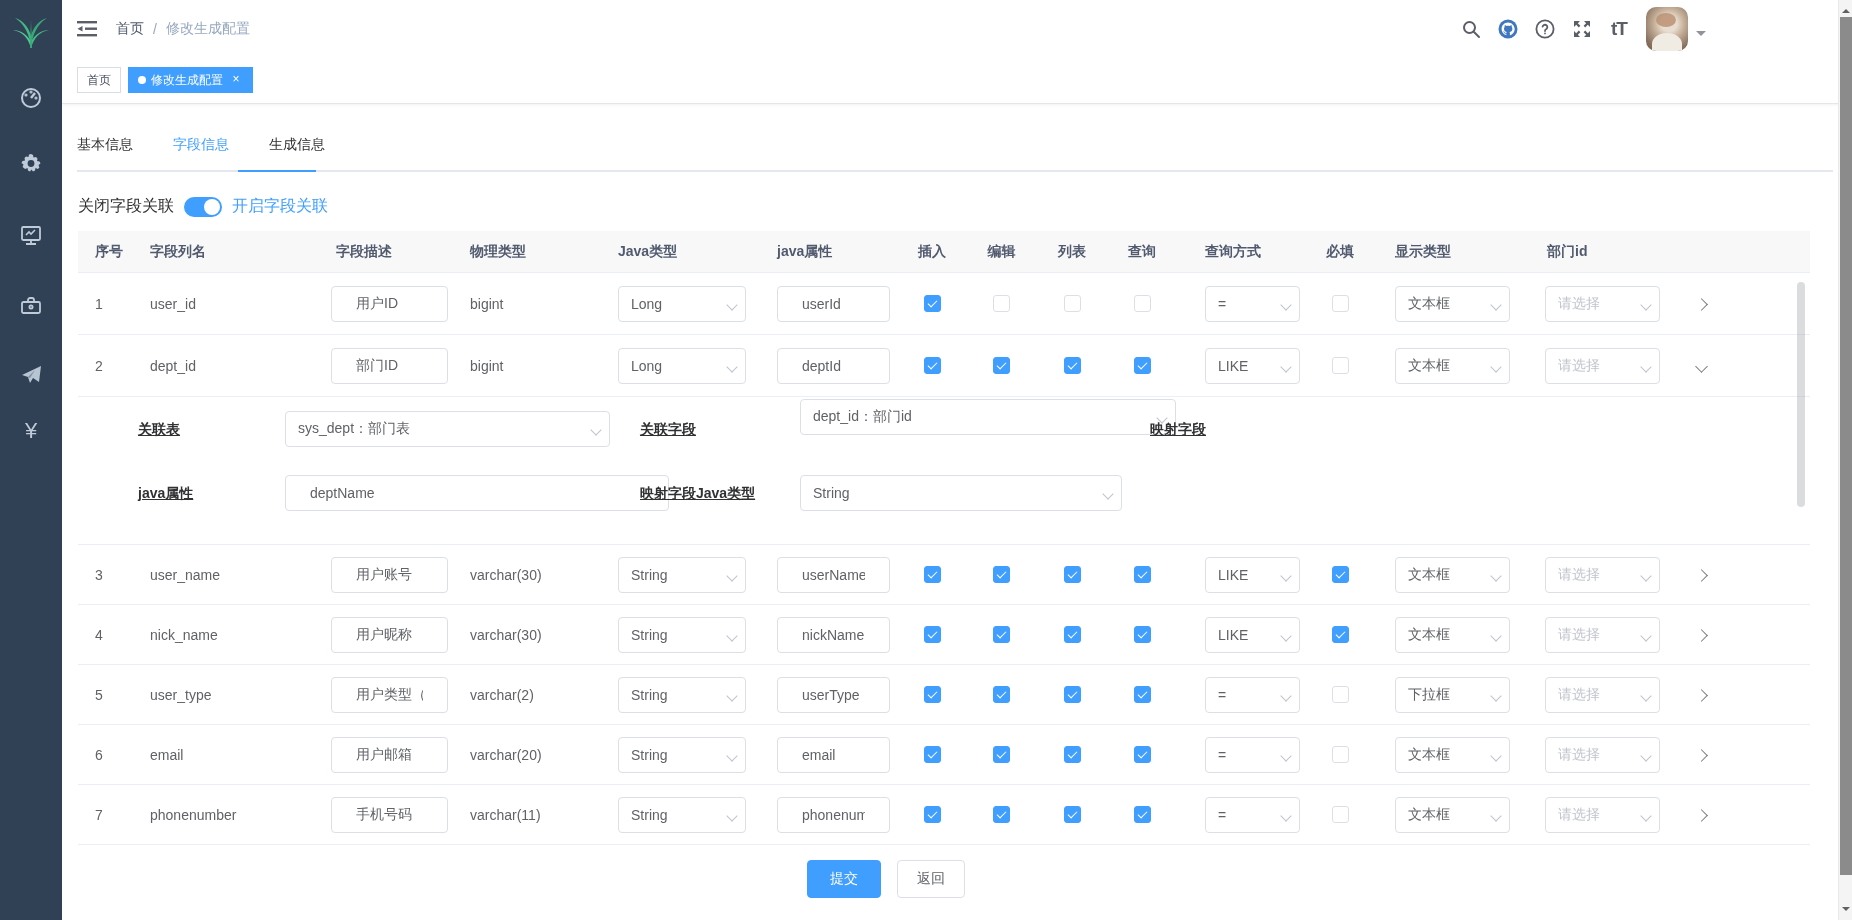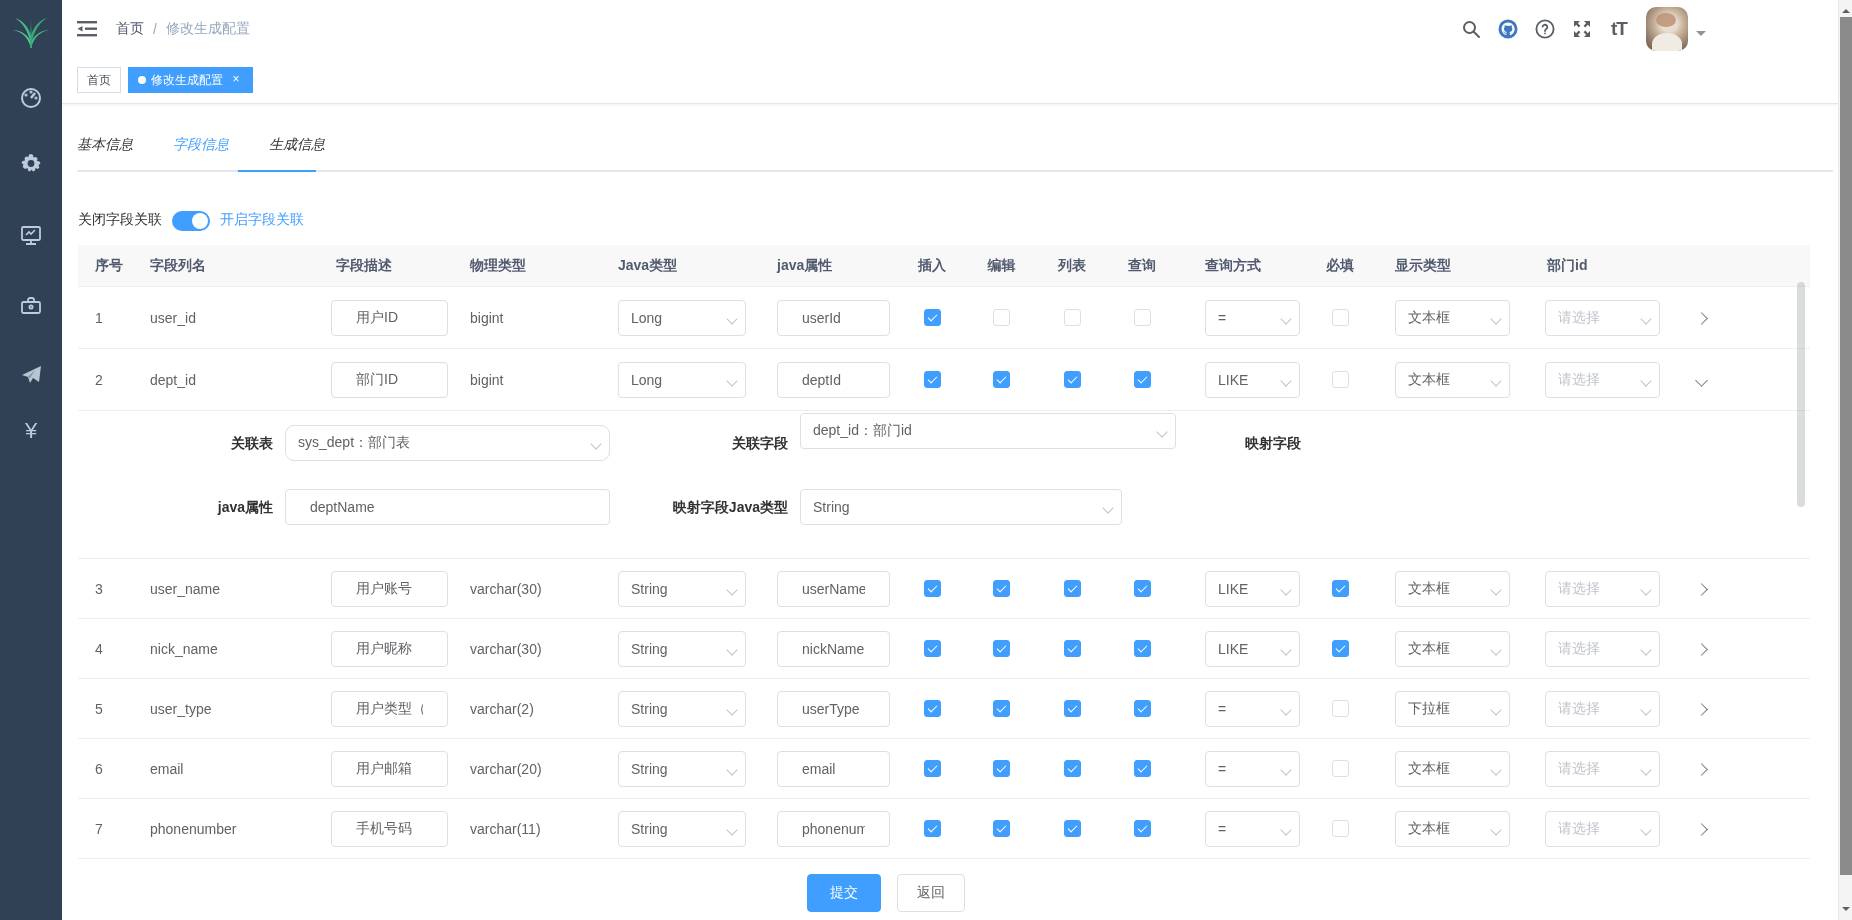--- a/index.html
+++ b/index.html
@@ -40,30 +40,30 @@
   
   .tagsbar { height:47px; border-bottom:1px solid #e4e7ea; box-shadow:0 1px 3px rgba(0,0,0,.06);
     display:flex; align-items:center; padding-left:15px; gap:7px; background:#fff; }
   .tag { height:26px; display:flex; align-items:center; padding:0 9px; font-size:12px;
     border:1px solid #d8dce5; background:#fff; color:#495060; cursor:pointer; }
   .tag.active { background:#409EFF; border-color:#409EFF; color:#fff; }
   .tag .dot { width:8px; height:8px; border-radius:50%; background:#fff; margin-right:5px; }
   .tag .x { margin-left:6px; font-size:12px; width:14px; height:14px; line-height:13px; text-align:center; border-radius:50%; }
 
   
-  .tabs { margin:14px 19px 0 15px; position:relative; height:54px;font-style:italic; }
+  .tabs { margin:14px 19px 0 15px; position:relative; height:54px; }
   .tabs-items { display:flex; height:52px; align-items:center; }
   .tab { font-size:14px; color:#303133; padding:0 20px; cursor:pointer; height:52px; line-height:52px; }
   .tab:first-child { padding-left:0; }
   .tab.active { color:#409EFF; }
   .tabs-line { position:absolute; left:0; right:0; bottom:0; height:2px; background:#e4e7ed; }
   .tabs-active-bar { position:absolute; bottom:0; height:2px; background:#409EFF; z-index:2; }
 
   
-  .toggle-row { margin:39px 0 0 16px; display:flex; align-items:flex-start; font-size:14px; }
+  .toggle-row { margin:24px 0 0 16px; display:flex; align-items:flex-end; font-size:16px; }
   .toggle-off-label { color:#303133; }
   .switch { width:38px; height:20px; border-radius:10px; background:#409EFF; margin:0 10px; position:relative; cursor:pointer; }
   .switch .knob { position:absolute; right:2px; top:2px; width:16px; height:16px; border-radius:50%; background:#fff; }
   .toggle-on-label { color:#409EFF; }
 
   
   .gtable { margin:14px 0 0 16px; width:1732px; font-size:14px; color:#606266; }
   .t-head, .t-row { display:grid;
     grid-template-columns:67px 181px 134px 153px 142px 143px 68px 71px 70px 70px 133px 60px 165px 150px 125px;
     align-items:center; }
@@ -93,21 +93,21 @@
   .cb.checked::after { content:""; position:absolute; left:5px; top:2px; width:4px; height:8px;
     border:solid #fff; border-width:0 1.6px 1.6px 0; transform:rotate(45deg); }
 
   .expand { padding-left:12px; }
   .chev { display:inline-block; width:9px; height:9px; border-right:1.6px solid #787c82; border-bottom:1.6px solid #787c82; cursor:pointer; }
   .chev.right { transform:rotate(-45deg); }
   .chev.down { transform:rotate(45deg); }
 
   
   .subform { position:relative; height:148px; border-bottom:1px solid #ebeef5; background:#fff; }
-  .sub-label { position:absolute; font-size:14px; font-weight:bold; color:#303133; text-align:right; line-height:36px; }
+  .sub-label { position:absolute; font-size:14px; font-weight:bold; color:#303133; text-align:left; line-height:36px;text-decoration:underline; }
   .sub-ctrl { position:absolute; }
   .sub-sel, .sub-inp { width:100%; }
 
   
   .footer-btns { margin-top:15px; width:1732px; display:flex; justify-content:center; gap:16px; padding-right:116px; }
   .btn { height:38px; border-radius:4px; font-size:14px; display:flex; align-items:center; justify-content:center;
     cursor:pointer; font-family:inherit; }
   .btn-primary { width:74px; background:#409EFF; color:#fff; border:1px solid #409EFF; }
   .btn-plain { width:68px; background:#fff; color:#606266; border:1px solid #dcdfe6; }
 
@@ -360,35 +360,35 @@
               <div class="sel w115b placeholder">
                 <span>请选择</span>
                 <span class="arr"></span>
               </div>
             </div>
             <div class="expand"><span class="chev down"></span></div>
           </div>
           <div class="subform">
             <div class="sub-label" style="left: 60px; width: 135px; top: 14px;">关联表</div>
             <div class="sub-ctrl" style="left: 207px; width: 325px; top: 14px;">
-              <div class="sel sub-sel" style="width: 100%; margin-left: 0px; border-radius: 9px;">
+              <div class="sel sub-sel" style="width: 100%; margin-left: 0px;">
                 <span>sys_dept：部门表</span>
                 <span class="arr"></span>
               </div>
             </div>
             <div class="sub-label" style="left: 562px; width: 148px; top: 14px;">关联字段</div>
             <div class="sub-ctrl" style="left: 722px; width: 376px; top: 2px;">
               <div class="sel sub-sel" style="width: 100%; margin-left: 0px;">
                 <span>dept_id：部门id</span>
                 <span class="arr"></span>
               </div>
             </div>
             <div class="sub-label" style="left: 1072px; width: 151px; top: 14px;">映射字段</div>
             <div class="sub-label" style="left: 60px; width: 135px; top: 78px;">java属性</div>
-            <div class="sub-ctrl" style="left: 207px; width: 325px; top: 78px;"><input class="inp sub-inp" value="deptName" style="width: 100%; margin-left: 0px;"></div>
+            <div class="sub-ctrl" style="left: 207px; width: 384px; top: 78px;"><input class="inp sub-inp" value="deptName" style="width: 100%; margin-left: 0px;"></div>
             <div class="sub-label" style="left: 562px; width: 148px; top: 78px;">映射字段Java类型</div>
             <div class="sub-ctrl" style="left: 722px; width: 322px; top: 78px;">
               <div class="sel sub-sel" style="width: 100%; margin-left: 0px;">
                 <span>String</span>
                 <span class="arr"></span>
               </div>
             </div>
           </div>
           <div class="t-row short">
             <div class="pl17">3</div>

